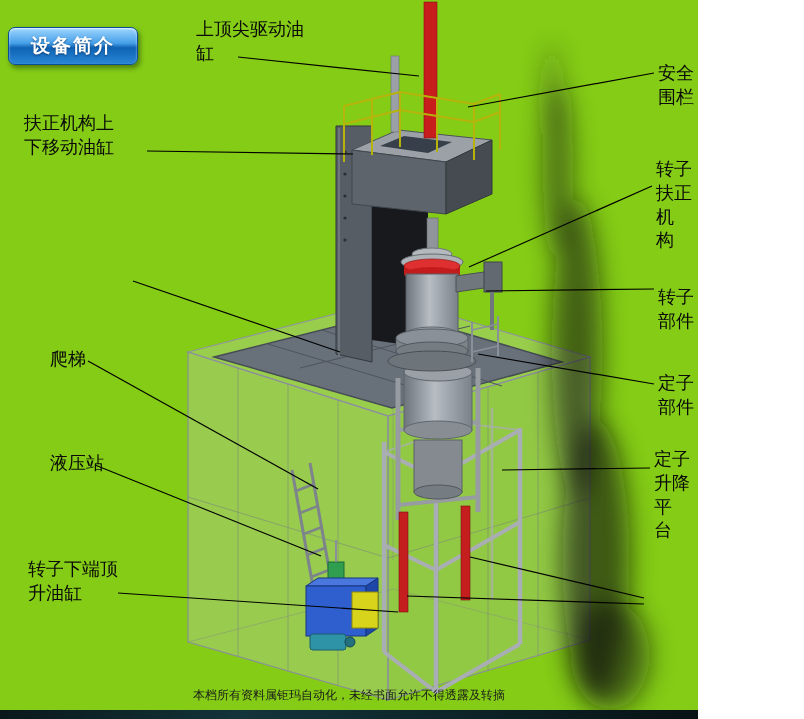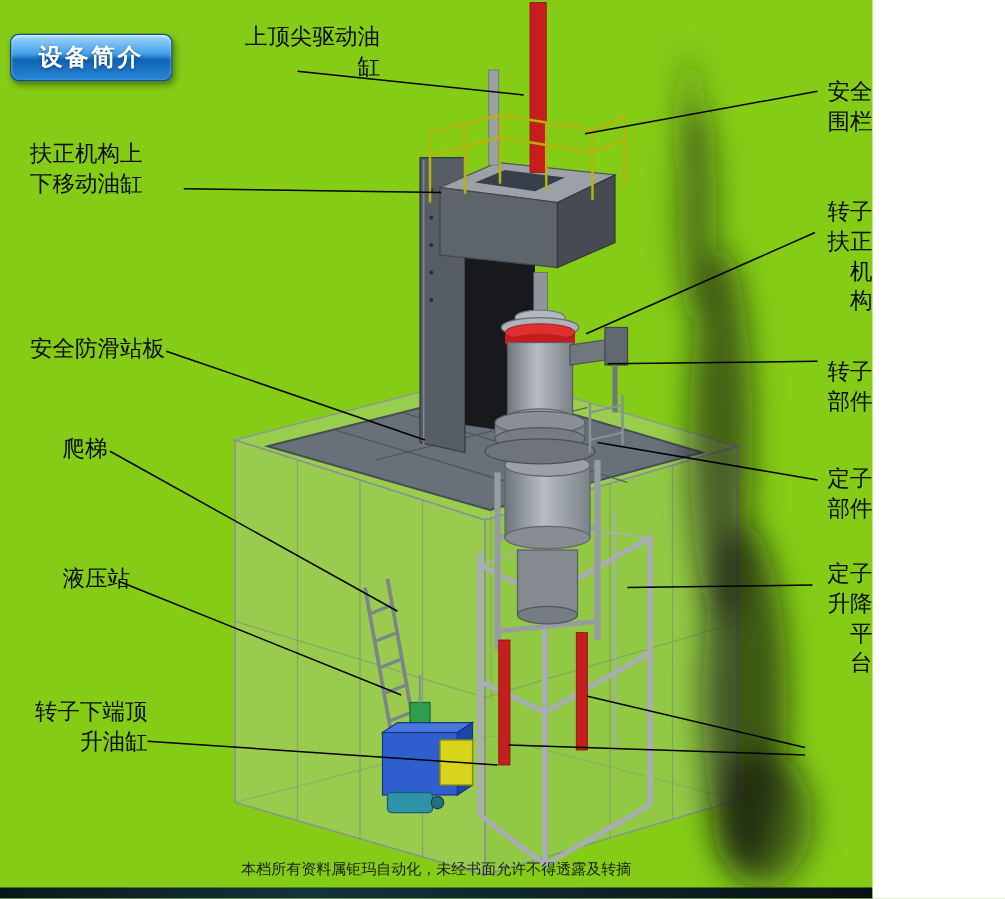--- a/index.html
+++ b/index.html
@@ -14,21 +14,21 @@
     border:1px solid #0a4f94;
     box-shadow:2px 3px 5px rgba(0,0,0,.40), inset 0 1px 2px rgba(255,255,255,.75);
     color:#fff; font-size:19px; font-weight:bold; letter-spacing:2px;
     display:flex; align-items:center; justify-content:center;
     text-shadow:0 1px 2px rgba(0,30,70,.6);
   }
 
   .lbl {
     position:absolute; font-family:Liberation Sans, sans-serif;
     font-size:18px; color:#0a0a0a; line-height:1.32;
-    white-space:pre-line; font-weight:400;text-align:right;
+    white-space:pre-line; font-weight:400;
   }
 
   svg.scene { position:absolute; left:0; top:0; }
 
   .footer {
     position:absolute; left:0; right:0; bottom:15px;
     text-align:center; font-family:"DejaVu Serif", serif;
     font-size:12px; color:#1a1a1a;
   }
   .bottom-bar {
@@ -212,21 +212,20 @@
 
   <div class="badge">设备简介</div>
 
   <div class="lbl" style="left:196px; top:18px;">上顶尖驱动油
 缸</div>
   <div class="lbl" style="left:658px; top:62px;">安全围栏</div>
   <div class="lbl" style="left:24px;  top:112px;">扶正机构上
 下移动油缸</div>
   <div class="lbl" style="left:656px; top:158px;">转子扶正机
 构</div>
-  <div class="lbl" style="left:24px;  top:268px;">安全防滑站板</div>
   <div class="lbl" style="left:658px; top:286px;">转子部件</div>
   <div class="lbl" style="left:50px;  top:348px;">爬梯</div>
   <div class="lbl" style="left:658px; top:372px;">定子部件</div>
   <div class="lbl" style="left:38px;  top:452px;margin-left:12px;">液压站</div>
   <div class="lbl" style="left:654px; top:448px;">定子升降平
 台</div>
   <div class="lbl" style="left:28px;  top:558px;">转子下端顶
 升油缸</div>
 
   <div class="footer">本档所有资料属钜玛自动化，未经书面允许不得透露及转摘</div>

